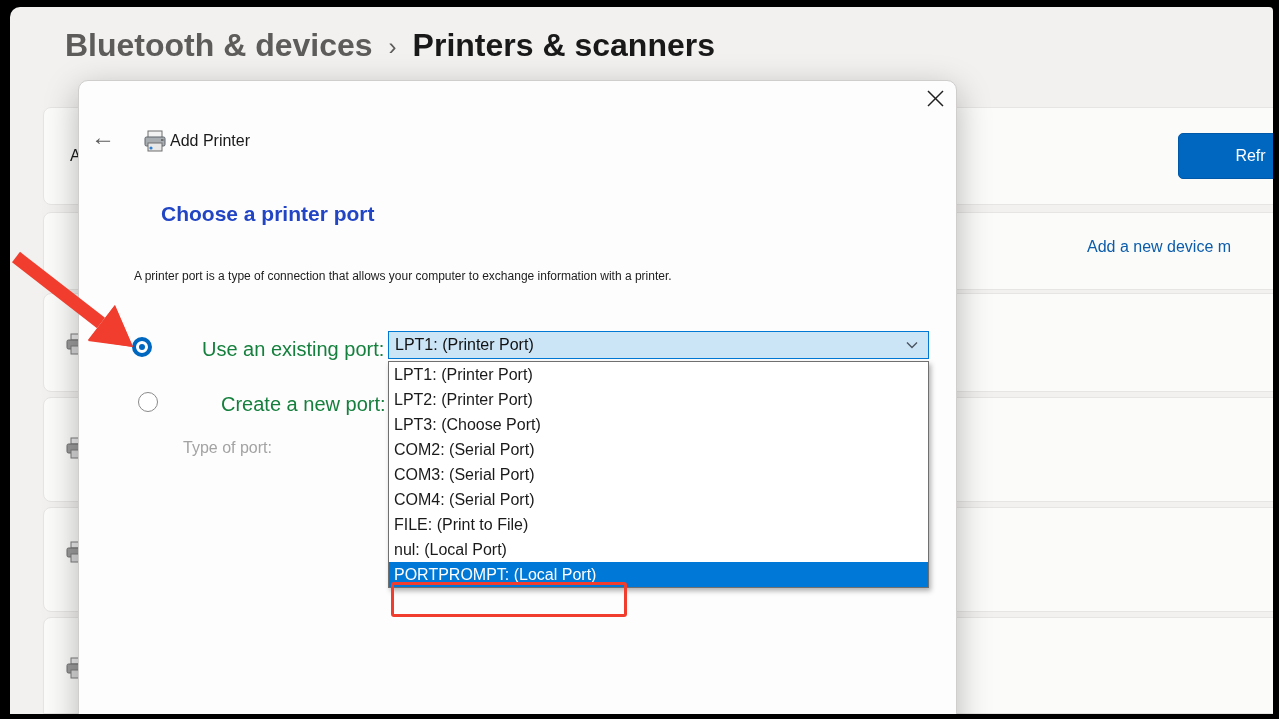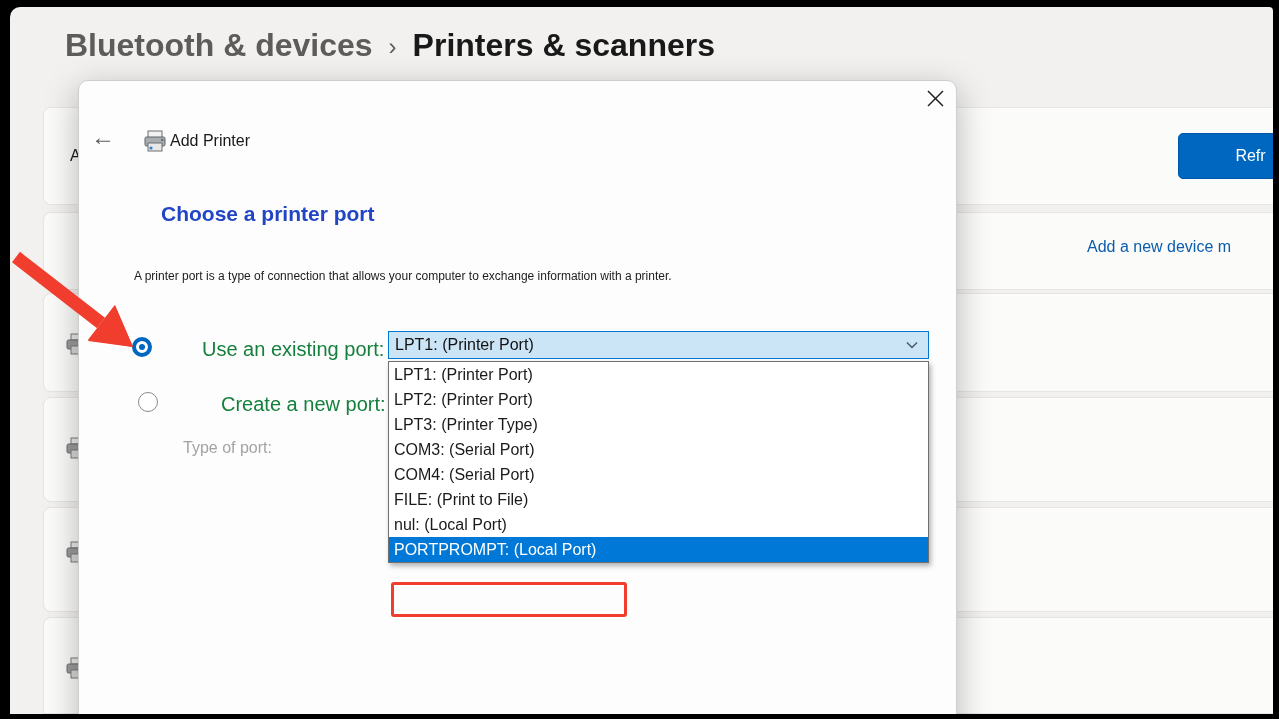--- a/index.html
+++ b/index.html
@@ -189,21 +189,22 @@
     <div class="combobox">
       <span>LPT1: (Printer Port)</span>
       <svg class="combo-chevron" width="12" height="8" viewBox="0 0 12 8">
         <polyline points="1,1.5 6,6.5 11,1.5" fill="none" stroke="#4b5560" stroke-width="1.4"></polyline>
       </svg>
     </div>
 
     <div class="port-list">
         <div class="port-item">LPT1: (Printer Port)</div>
         <div class="port-item">LPT2: (Printer Port)</div>
-        <div class="port-item">LPT3: (Printer Type)</div>
+        <div class="port-item">LPT3: (Choose Port)</div>
+        <div class="port-item">COM2: (Serial Port)</div>
         <div class="port-item">COM3: (Serial Port)</div>
         <div class="port-item">COM4: (Serial Port)</div>
         <div class="port-item">FILE: (Print to File)</div>
         <div class="port-item">nul: (Local Port)</div>
         <div class="port-item selected">PORTPROMPT: (Local Port)</div>
       </div>
 
   </div>
 
 </div>

